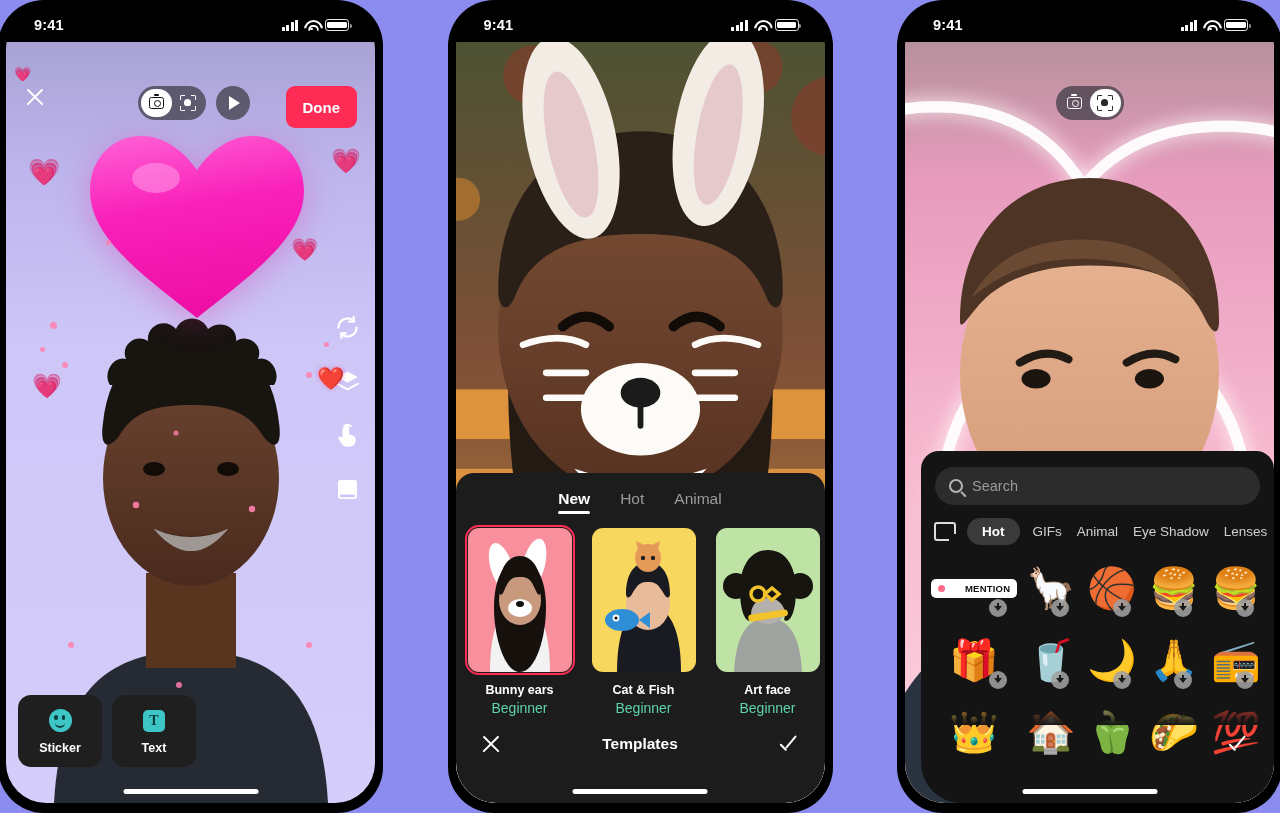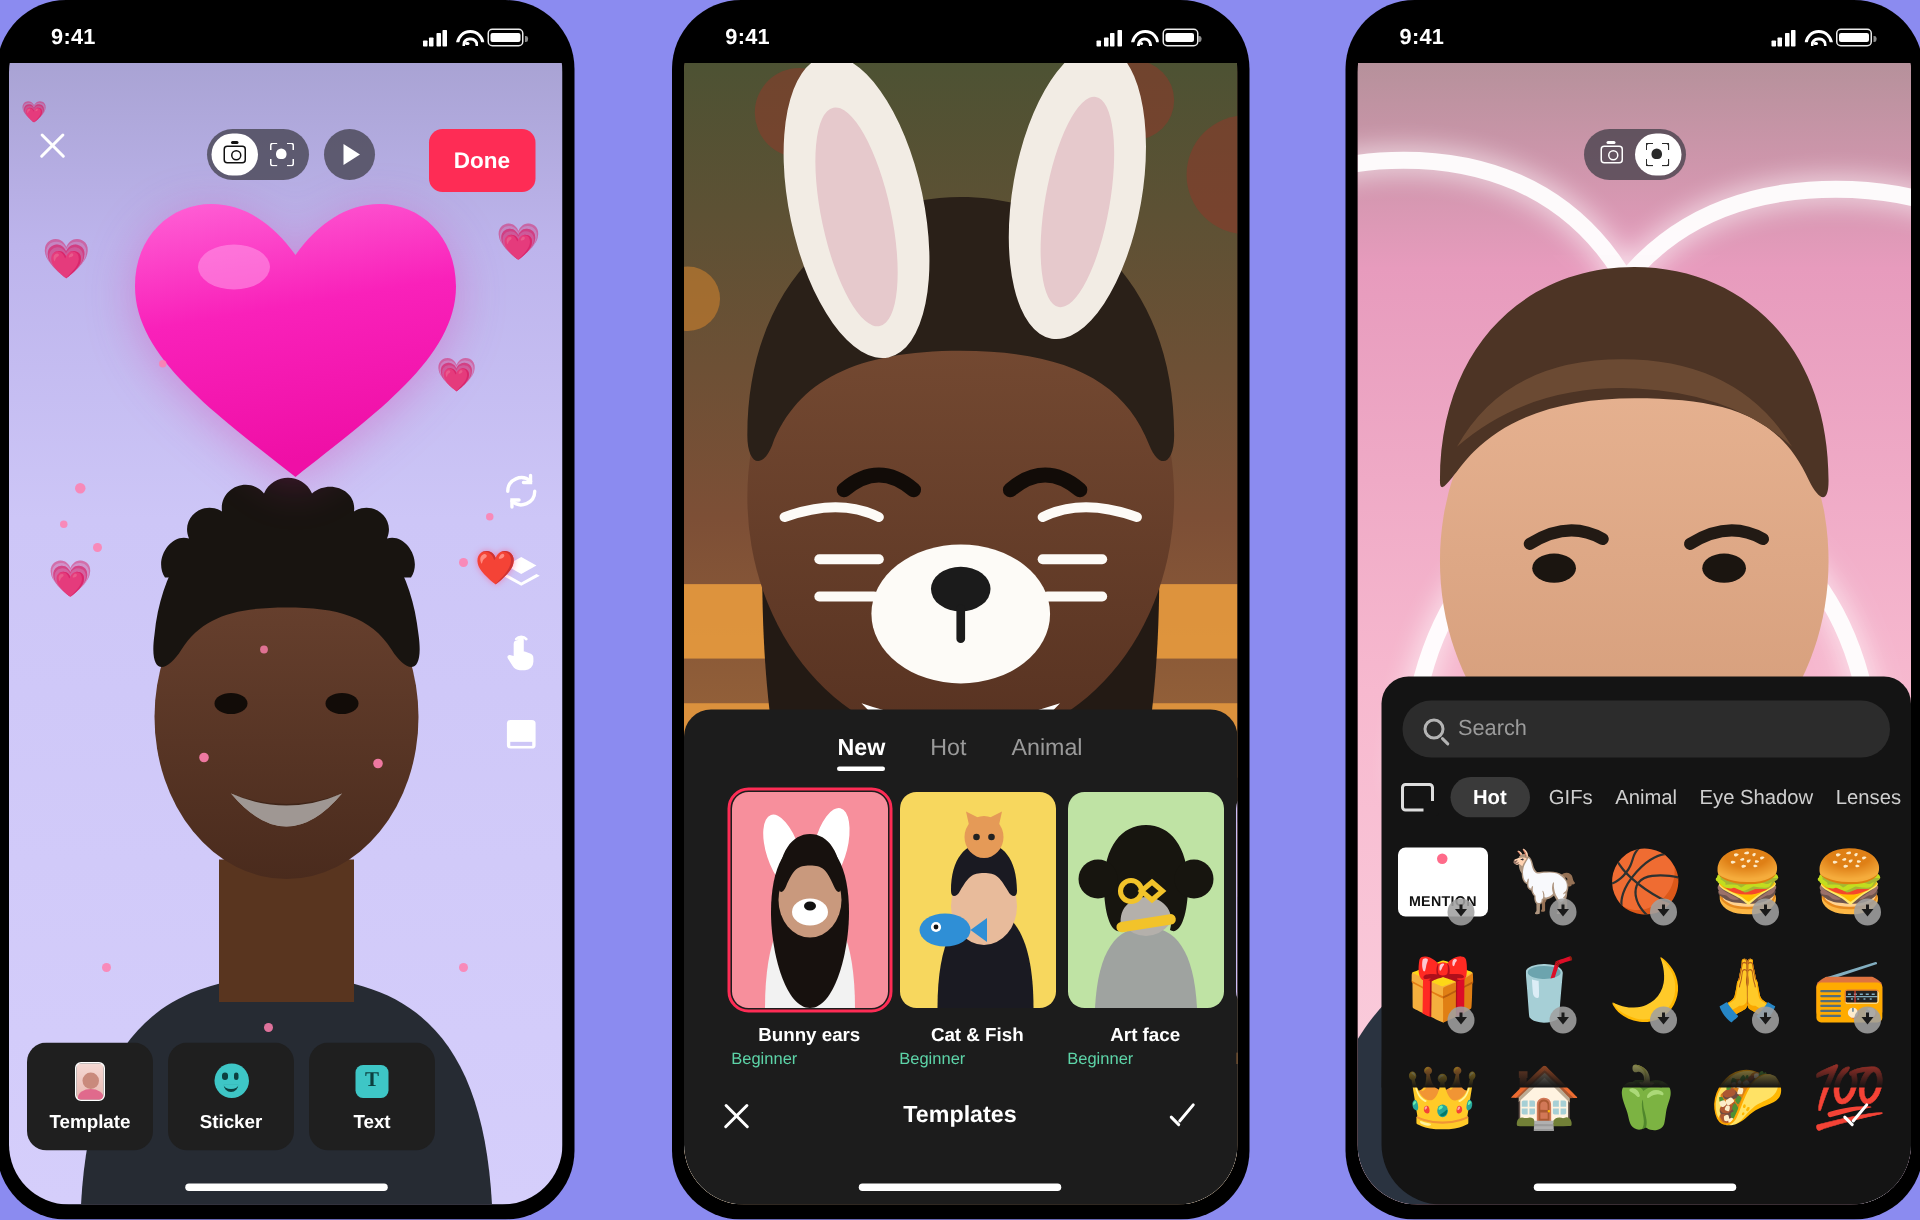--- a/index.html
+++ b/index.html
@@ -161,28 +161,28 @@
   
   .cam2 { position:absolute; inset:34px 0 0 0; overflow:hidden; background:#8d6a4f;}
   .p2-sheet {
     position:absolute; left:0; right:0; bottom:0; height:330px; z-index:30;
     background:#1c1c1c; border-radius:18px 18px 40px 40px;
   }
   .tabs2 { display:flex; justify-content:center; gap:30px; padding-top:17px; }
   .tab2 { color:#9a9a9a; font-size:15.5px; cursor:pointer; padding-bottom:6px; position:relative;}
   .tab2.on { color:#fff; font-weight:bold; }
   .tab2.on::after{content:"";position:absolute;left:50%;transform:translateX(-50%);bottom:0;width:32px;height:3px;background:#fff;border-radius:2px;}
-  .cards { display:flex; gap:8px; padding: 14px 0 0 12px; overflow:hidden;margin-left:20px; }
+  .cards { display:flex; gap:20px; padding: 14px 0 0 12px; overflow:hidden; }
   .card { flex:none; width:104px; cursor:pointer; }
   .card .thumb {
     width:104px; height:144px; border-radius:11px; overflow:hidden; position:relative;
   }
   .card.sel .thumb { outline: 2.5px solid #fe2c55; outline-offset: 1.5px; }
   .card .cname { color:#fff; font-size:12.5px; font-weight:bold; text-align:center; margin-top:11px; white-space:nowrap;}
-  .card .clevel { font-size:11px; text-align:left; margin-top:3px; white-space:nowrap;}
+  .card .clevel { font-size:14px; text-align:center; margin-top:3px; white-space:nowrap;}
   .p2-bottom {
     position:absolute; left:0;right:0; bottom:36px; height:46px; z-index:40;
     display:flex; align-items:center; padding:0 24px;
   }
   .p2-title{position:absolute;left:0;right:0;text-align:center;color:#fff;font-size:15.5px;font-weight:bold;}
   .ck { width:22px;height:22px;position:relative;margin-left:auto;cursor:pointer;}
   .ck::before{content:"";position:absolute;left:1px;top:10px;width:9px;height:2.4px;background:#fff;transform:rotate(45deg);border-radius:2px;transform-origin:left}
   .ck::after{content:"";position:absolute;left:7px;top:14px;width:16px;height:2.4px;background:#fff;transform:rotate(-50deg);border-radius:2px;transform-origin:left}
 
   
@@ -208,21 +208,21 @@
   .cat.on{background:#3a3a3a;color:#fff;font-weight:bold;border-radius:15px;padding:6px 15px;}
   .stickers{display:grid;grid-template-columns:repeat(5,1fr);gap:6px;padding:10px 10px 0 10px;}
   .scell{position:relative;height:66px;display:flex;align-items:center;justify-content:center;cursor:pointer;}
   .sticker-em{font-size:40px;line-height:1;}
   .dl{
     position:absolute; right:10px; bottom:4px; width:18px;height:18px;border-radius:50%;
     background:rgba(160,160,160,.88); display:flex;align-items:center;justify-content:center;
   }
   .dl::after{content:"";width:0;height:0;border-left:4px solid transparent;border-right:4px solid transparent;border-top:5.5px solid #1a1a1a;margin-top:1px;}
   .dl i{position:absolute;left:8px;top:3.5px;width:2px;height:5px;background:#1a1a1a;}
-  .mention-chip{background:#fff;border-radius:5px;padding:4px 7px;font-size:9.5px;font-weight:bold;color:#111;display:flex;align-items:center;gap:20px;letter-spacing:.2px;flex-direction:column;}
+  .mention-chip{background:#fff;border-radius:5px;padding:4px 7px;font-size:9.5px;font-weight:bold;color:#111;display:flex;align-items:center;gap:20px;letter-spacing:.2px;}
   .mention-chip b{width:7px;height:7px;border-radius:50%;background:#ff6b8a;display:block;}
   .p3-bottom {
     position:absolute; left:0;right:0; bottom:36px; height:46px; z-index:40;
     display:flex; align-items:center; padding:0 24px;
   }
   .fade-mask{position:absolute;left:0;right:0;bottom:78px;height:26px;background:linear-gradient(180deg,rgba(20,20,20,0),#141414);z-index:35;}
 </style>
 </head>
 <body>
 
@@ -345,26 +345,20 @@
           </div>
           <div class="rail-ic">
             <svg viewBox="0 0 24 24" fill="#fff">
                 <rect x="3.5" y="3.5" width="17" height="17" rx="2.2"></rect>
                 <rect x="5.5" y="16.5" width="13" height="2.4" fill="#cdc6f7"></rect>
               </svg>
           </div>
         </div>
 
         <div class="p1-tools">
-          <div class="tool">
-            <span class="tic">
-                <span class="tpl-ic"></span>
-              </span>
-            <span class="tlabel">Template</span>
-          </div>
           <div class="tool">
             <span class="tic">
                 <span class="stk-ic">
                   <i class="l"></i>
                   <i class="r"></i>
                   <u></u>
                 </span>
               </span>
             <span class="tlabel">Sticker</span>
           </div>

